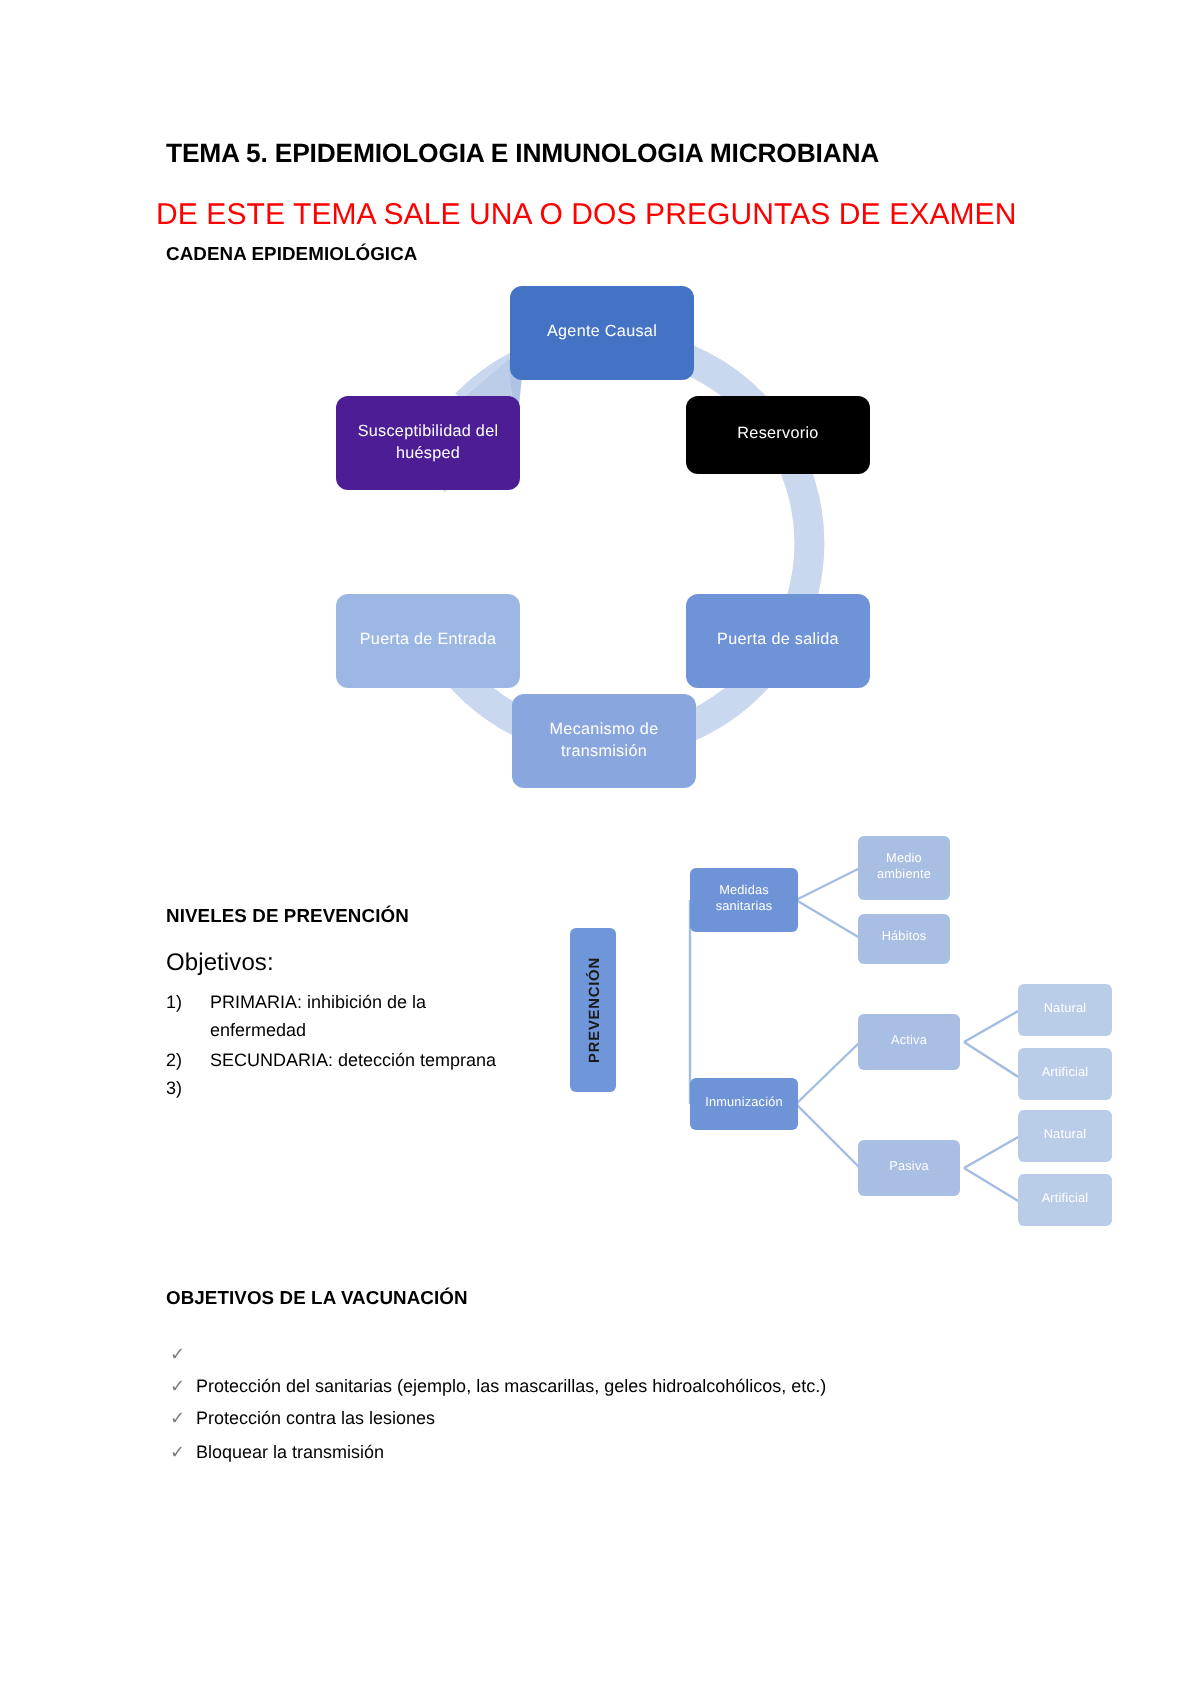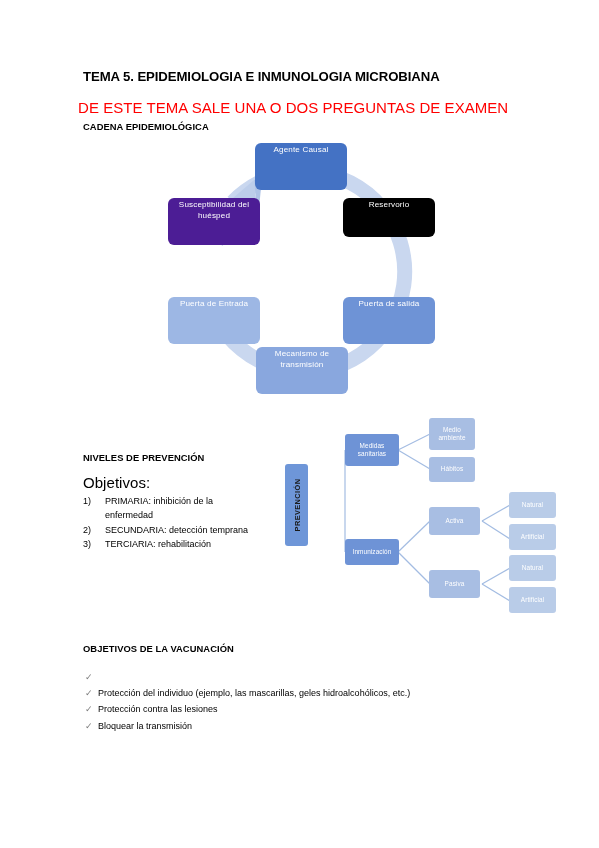--- a/index.html
+++ b/index.html
@@ -61,21 +61,21 @@
   }
   #cycle-ring {
     position: absolute;
     left: 0;
     top: 0;
   }
   .cyc-box {
     position: absolute;
     border-radius: 6px;
     display: flex;
-    align-items: flex-start;
+    align-items: center;
     justify-content: center;
     text-align: center;
     color: #ffffff;
     font-size: 8.1px;
     line-height: 1.35;
     letter-spacing: 0.15px;
     padding: 2px 4px;
     box-sizing: border-box;
   }
 
@@ -86,21 +86,21 @@
     top: 452px;
     font-size: 9.4px;
     font-weight: bold;
     letter-spacing: 0.05px;
     white-space: nowrap;
   }
   #objectives-label {
     position: absolute;
     left: 83px;
     top: 474px;
-    font-size: 15px;
+    font-size: 12px;
     letter-spacing: 0.05px;
     white-space: nowrap;
     text-align: right;
   }
   #prevention-list {
     position: absolute;
     left: 83px;
     top: 494px;
     width: 180px;
     font-size: 9px;
@@ -248,21 +248,20 @@
     <div class="prev-item">
       <span class="prev-num">1)</span>
       <span class="prev-txt">PRIMARIA: inhibición de la enfermedad</span>
     </div>
     <div class="prev-item">
       <span class="prev-num">2)</span>
       <span class="prev-txt">SECUNDARIA: detección temprana</span>
     </div>
     <div class="prev-item">
       <span class="prev-num">3)</span>
-      <span class="prev-txt">TERCIARIA: rehabilitación</span>
     </div>
   </div>
 
   <div id="prevencion-bar">
     <span id="prevencion-bar-label">PREVENCIÓN</span>
   </div>
 
   <div id="tree-diagram">
     <svg id="tree-lines" width="240" height="200" viewBox="0 0 240 200">
       <g fill="none" stroke="#A3BCE2" stroke-width="1.2">
@@ -318,21 +317,21 @@
   </div>
 
   <div id="vaccination-heading">OBJETIVOS DE LA VACUNACIÓN</div>
 
   <div id="vaccination-list">
     <div class="vac-item">
       <span class="vac-check">✓</span>
     </div>
     <div class="vac-item">
       <span class="vac-check">✓</span>
-      <span>Protección del individuo (ejemplo, las mascarillas, geles hidroalcohólicos, etc.)</span>
+      <span>Protección del sanitarias (ejemplo, las mascarillas, geles hidroalcohólicos, etc.)</span>
     </div>
     <div class="vac-item">
       <span class="vac-check">✓</span>
       <span>Protección contra las lesiones</span>
     </div>
     <div class="vac-item">
       <span class="vac-check">✓</span>
       <span>Bloquear la transmisión</span>
     </div>
   </div>

